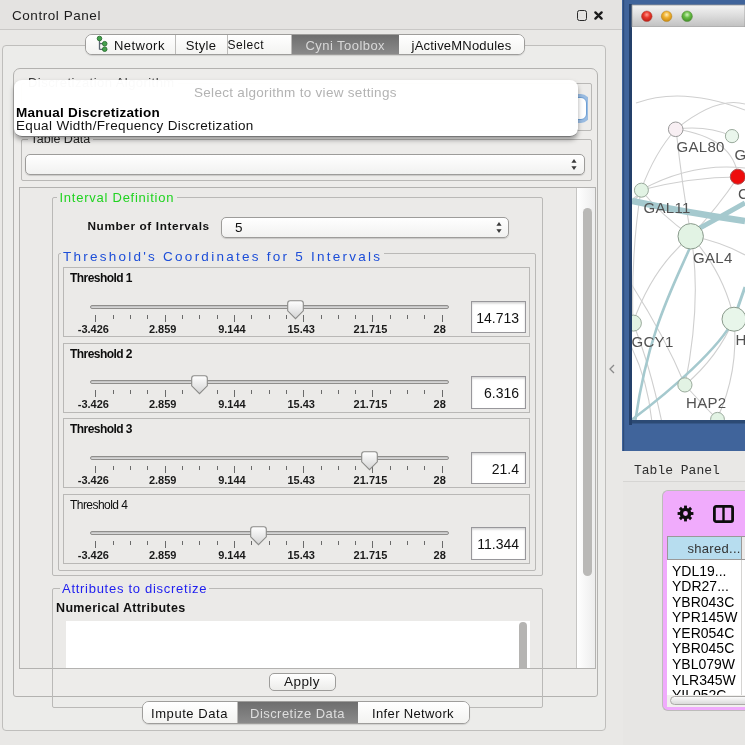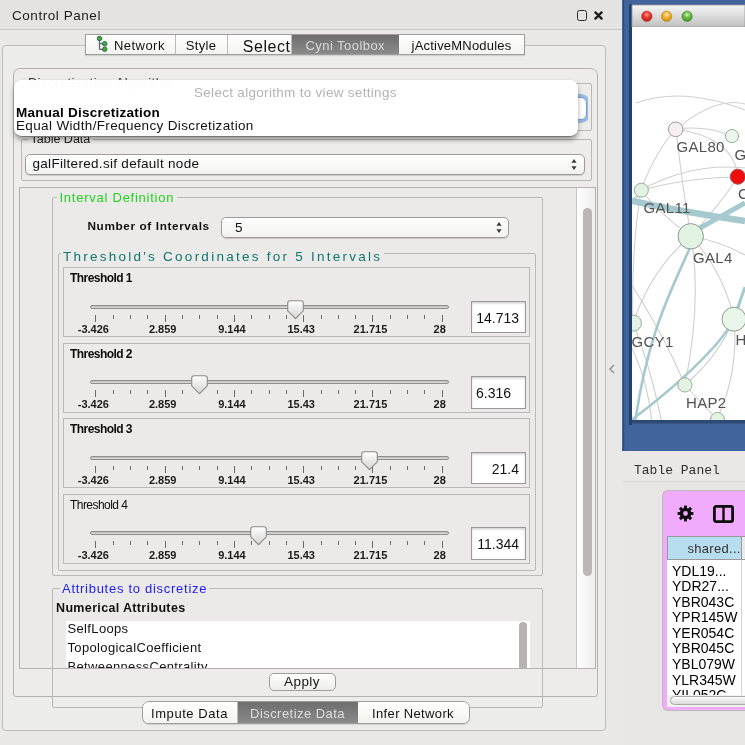--- a/index.html
+++ b/index.html
@@ -15,46 +15,45 @@
   <div class="abs" style="left:577px;top:10px;width:10px;height:10.5px;border:1.5px solid #2a2a2a;border-radius:2.5px;"></div>
   <svg class="abs" style="left:593.5px;top:11px;" width="9" height="9" viewBox="0 0 9 9">
       <path d="M1.4 1.4 L7.6 7.6 M7.6 1.4 L1.4 7.6" stroke="#1b1b1b" stroke-width="2.3" stroke-linecap="round"></path>
     </svg>
 </div>
 
 <div class="abs" style="left:2px;top:45px;width:604px;height:686px;background:#ececea;border:1px solid #bfbebc;border-radius:4px;"></div>
 
 <div class="abs" style="left:13px;top:68px;width:585px;height:629px;background:#edecea;border:1px solid #b3b2b0;border-radius:7px 7px 3px 3px;"></div>
 
-<div class="abs" style="left:85px;top:33.5px;width:440px;height:21px;background:#fdfdfd;border:1px solid #9e9d9b;border-radius:0;box-shadow:0 1px 1px rgba(0,0,0,0.12);overflow:hidden;display:flex;">
+<div class="abs" style="left:85px;top:33.5px;width:440px;height:21px;background:#fdfdfd;border:1px solid #9e9d9b;border-radius:7px;box-shadow:0 1px 1px rgba(0,0,0,0.12);overflow:hidden;display:flex;">
   <div style="width:89.5px;border-right:1px solid #bcbbb9;position:relative;background:linear-gradient(#ffffff,#f3f3f1);">
     <svg class="abs" style="left:9px;top:0.5px" width="13" height="17" viewBox="0 0 13 17">
         <path d="M4.5 3.5 L4.5 14.5 M4.5 8.7 L9.5 8.7 M4.5 14.3 L9.5 14.3" stroke="#5a6570" stroke-width="1.3" fill="none"></path>
         <circle cx="4.5" cy="3.5" r="2.3" fill="#44a24c" stroke="#2d6e33" stroke-width="0.9"></circle>
         <circle cx="9.7" cy="8.7" r="2.3" fill="#44a24c" stroke="#2d6e33" stroke-width="0.9"></circle>
         <circle cx="9.7" cy="14.2" r="2.3" fill="#44a24c" stroke="#2d6e33" stroke-width="0.9"></circle>
       </svg>
     <div class="abs" style="left:28px;top:3.5px;font-size:13px;letter-spacing:0.45px;color:#111;">Network</div>
   </div>
   <div style="width:52px;border-right:1px solid #bcbbb9;background:linear-gradient(#ffffff,#f3f3f1);text-align:center;padding-top:3.5px;font-size:13px;letter-spacing:0.3px;color:#111;">Style</div>
-  <div style="width:64px;border-right:1px solid #bcbbb9;background:linear-gradient(#ffffff,#f3f3f1);text-align:right;padding-top:3.5px;font-size:16px;letter-spacing:0.55px;color:#111;">Select</div>
+  <div style="width:64px;border-right:1px solid #bcbbb9;background:linear-gradient(#ffffff,#f3f3f1);text-align:left;padding-top:3.5px;font-size:12px;letter-spacing:0.55px;color:#111;">Select</div>
   <div style="width:107.5px;background:linear-gradient(#6e6e6e,#8a8a8a);text-align:center;padding-top:3.5px;font-size:13px;letter-spacing:0.45px;color:#d8d8d8;">Cyni Toolbox</div>
   <div style="flex:1;background:linear-gradient(#ffffff,#f3f3f1);text-align:center;padding-top:3.5px;font-size:13px;letter-spacing:0.2px;color:#111;">jActiveMNodules</div>
 </div>
 
 <div class="abs" style="left:21px;top:83px;width:571px;height:48px;border:1px solid #b9b8b6;border-radius:2px;"></div>
 <div class="abs" style="left:25px;top:75px;background:#edecea;padding:0 3px;font-size:13px;letter-spacing:0.45px;color:#3a3a3a;">Discretization Algorithm</div>
 <div class="abs" style="left:575px;top:93px;width:13px;height:31px;overflow:hidden;">
     <div class="abs" style="left:-26px;top:4px;width:38px;height:23px;background:#fff;border:1px solid #6d9fd4;border-radius:6px;box-shadow:0 0 0 3px rgba(97,155,219,0.6);"></div>
   </div>
 
 <div class="abs" style="left:21px;top:138.5px;width:571px;height:42px;border:1px solid #b9b8b6;border-radius:2px;"></div>
 <div class="abs" style="left:27.5px;top:131.5px;background:#edecea;padding:0 3px;font-size:12.5px;letter-spacing:0px;color:#222;">Table Data</div>
 <div class="abs" style="left:24.5px;top:153.5px;width:560px;height:21px;background:linear-gradient(#ffffff,#f1f1f0);border:1px solid #9d9c9a;border-radius:5px;box-shadow:0 1px 1px rgba(0,0,0,0.15);">
-  <div class="abs" style="left:7px;top:1.5px;font-size:13.5px;letter-spacing:0.3px;color:#111;">galFiltered.sif default node</div>
   <svg class="abs" style="right:6.5px;top:4.5px;" width="6" height="11" viewBox="0 0 6 11">
       <path d="M3 0 L5.6 3.8 L0.4 3.8 Z" fill="#3a3a3a"></path>
       <path d="M3 11 L5.6 7.2 L0.4 7.2 Z" fill="#3a3a3a"></path>
     </svg>
 </div>
 
 <div class="abs" style="left:19px;top:186.5px;width:577px;height:482px;background:#ebeae8;border:1px solid #b3b2b0;"></div>
 
 <div class="abs" style="left:576px;top:187.5px;width:19px;height:480px;background:linear-gradient(90deg,#ffffff,#ededed);border-left:1px solid #c6c5c3;"></div>
 <div class="abs" style="left:583px;top:207.5px;width:9px;height:368px;background:#b9b8b6;border-radius:4.5px;"></div>
@@ -67,21 +66,21 @@
   <div class="abs" style="left:87.5px;top:219px;font-size:11.8px;letter-spacing:0.6px;font-weight:bold;color:#111;">Number of Intervals</div>
   <div class="abs" style="left:221px;top:216.5px;width:288px;height:21px;background:linear-gradient(#ffffff,#f1f1f0);border:1px solid #9d9c9a;border-radius:5px;box-shadow:0 1px 1px rgba(0,0,0,0.15);">
     <div class="abs" style="left:13px;top:2.5px;font-size:13.5px;color:#111;">5</div>
     <svg class="abs" style="right:6.5px;top:4.5px;" width="6" height="11" viewBox="0 0 6 11">
         <path d="M3 0 L5.6 3.8 L0.4 3.8 Z" fill="#3a3a3a"></path>
         <path d="M3 11 L5.6 7.2 L0.4 7.2 Z" fill="#3a3a3a"></path>
       </svg>
   </div>
 
   <div class="abs" style="left:58px;top:253px;width:478px;height:318px;border:1px solid #bab9b7;border-radius:2px;"></div>
-  <div class="abs" style="left:61px;top:249px;background:#ebeae8;padding:0 2px;font-size:13.5px;letter-spacing:2.25px;color:#0f766e;">Threshold's Coordinates for 5 Intervals</div>
+  <div class="abs" style="left:61px;top:249px;background:#ebeae8;padding:0 2px;font-size:13.5px;letter-spacing:2.25px;color:#1d4ed8;">Threshold's Coordinates for 5 Intervals</div>
 
   <div id="thresholds">
   <svg width="0" height="0" style="position:absolute">
         <defs>
           <linearGradient id="thg" x1="0" y1="0" x2="0" y2="1">
             <stop offset="0" stop-color="#ffffff"></stop>
             <stop offset="1" stop-color="#d4d4d4"></stop>
           </linearGradient>
         </defs>
       </svg>
@@ -145,21 +144,21 @@
   <div class="abs" style="left:441.7px;top:390.0px;width:1px;height:7px;background:#6a6a6a;"></div>
   <div class="abs" style="left:63.4px;top:398.0px;width:60px;text-align:center;font-size:11px;font-weight:bold;color:#1a1a1a;">-3.426</div>
   <div class="abs" style="left:132.66px;top:398.0px;width:60px;text-align:center;font-size:11px;font-weight:bold;color:#1a1a1a;">2.859</div>
   <div class="abs" style="left:201.92px;top:398.0px;width:60px;text-align:center;font-size:11px;font-weight:bold;color:#1a1a1a;">9.144</div>
   <div class="abs" style="left:271.18px;top:398.0px;width:60px;text-align:center;font-size:11px;font-weight:bold;color:#1a1a1a;">15.43</div>
   <div class="abs" style="left:340.44px;top:398.0px;width:60px;text-align:center;font-size:11px;font-weight:bold;color:#1a1a1a;">21.715</div>
   <div class="abs" style="left:409.7px;top:398.0px;width:60px;text-align:center;font-size:11px;font-weight:bold;color:#1a1a1a;">28</div>
   <svg class="abs" style="left:191.0px;top:375.0px;" width="17" height="20" viewBox="0 0 17 20">
         <path d="M3.2 0.7 H13.8 Q16.3 0.7 16.3 3.2 V10.8 L8.5 18.6 L0.7 10.8 V3.2 Q0.7 0.7 3.2 0.7 Z" fill="url(#thg)" stroke="#8a8a88" stroke-width="1.1"></path>
       </svg>
-  <div class="abs" style="left:470.5px;top:376.0px;width:55.5px;height:32.5px;background:#fff;border:1px solid #98979b;box-shadow:inset 0 1.5px 2px rgba(0,0,0,0.18);font-size:14px;color:#111;text-align:right;padding:8px 14px 0 0;">6.316</div>
+  <div class="abs" style="left:470.5px;top:376.0px;width:55.5px;height:32.5px;background:#fff;border:1px solid #98979b;box-shadow:inset 0 1.5px 2px rgba(0,0,0,0.18);font-size:14px;color:#111;text-align:right;padding:8px 6px 0 0;">6.316</div>
   <div class="abs" style="left:63px;top:418px;width:467px;height:70px;border:1px solid #b9b8b6;background:#ebeae8;"></div>
   <div class="abs" style="left:70px;top:422px;font-size:12px;letter-spacing:-0.55px;font-weight:bold;color:#0d0d0d;">Threshold 3</div>
   <div class="abs" style="left:90px;top:455.5px;width:359px;height:4px;border:1px solid #8f8e8c;border-radius:2.5px;background:linear-gradient(#bdbdbd,#dcdcdc);"></div>
   <div class="abs" style="left:95.4px;top:465.5px;width:1px;height:7px;background:#6a6a6a;"></div>
   <div class="abs" style="left:112.72px;top:465.5px;width:1px;height:4px;background:#6a6a6a;"></div>
   <div class="abs" style="left:130.03px;top:465.5px;width:1px;height:4px;background:#6a6a6a;"></div>
   <div class="abs" style="left:147.35px;top:465.5px;width:1px;height:4px;background:#6a6a6a;"></div>
   <div class="abs" style="left:164.66px;top:465.5px;width:1px;height:7px;background:#6a6a6a;"></div>
   <div class="abs" style="left:181.98px;top:465.5px;width:1px;height:4px;background:#6a6a6a;"></div>
   <div class="abs" style="left:199.29px;top:465.5px;width:1px;height:4px;background:#6a6a6a;"></div>
@@ -220,21 +219,20 @@
   <svg class="abs" style="left:249.5px;top:526.0px;" width="17" height="20" viewBox="0 0 17 20">
         <path d="M3.2 0.7 H13.8 Q16.3 0.7 16.3 3.2 V10.8 L8.5 18.6 L0.7 10.8 V3.2 Q0.7 0.7 3.2 0.7 Z" fill="url(#thg)" stroke="#8a8a88" stroke-width="1.1"></path>
       </svg>
   <div class="abs" style="left:470.5px;top:527.0px;width:55.5px;height:32.5px;background:#fff;border:1px solid #98979b;box-shadow:inset 0 1.5px 2px rgba(0,0,0,0.18);font-size:14px;color:#111;text-align:right;padding:8px 6px 0 0;">11.344</div>
   </div>
 
   <div class="abs" style="left:52px;top:588px;width:491px;height:120px;border:1px solid #bab9b7;border-radius:2px;"></div>
   <div class="abs" style="left:60px;top:581px;background:#ebeae8;padding:0 2px;font-size:13px;letter-spacing:0.72px;color:#2121ef;">Attributes to discretize</div>
   <div class="abs" style="left:56px;top:601px;font-size:12.5px;letter-spacing:0.35px;font-weight:bold;color:#111;">Numerical Attributes</div>
   <div class="abs" style="left:66px;top:620.5px;width:463.5px;height:47px;background:#fff;overflow:hidden;">
-    <div class="abs" style="left:1.5px;top:-2px;font-size:13px;letter-spacing:0.35px;color:#111;line-height:19.1px;">SelfLoops<br>TopologicalCoefficient<br>BetweennessCentrality</div>
     <div class="abs" style="right:2.5px;top:1px;width:8px;height:60px;background:#b5b4b2;border-radius:4px;"></div>
   </div>
 </div>
 
 <div class="abs" style="left:268.5px;top:672.5px;width:67px;height:18px;background:linear-gradient(#ffffff,#ececea);border:1px solid #9e9d9b;border-radius:5px;text-align:center;font-size:13.5px;letter-spacing:0.4px;color:#161616;padding-top:0.5px;">Apply</div>
 
 <div class="abs" style="left:141.5px;top:701px;width:328px;height:22.5px;background:#fdfdfd;border:1px solid #9e9d9b;border-radius:7px;box-shadow:0 1px 1px rgba(0,0,0,0.12);overflow:hidden;display:flex;">
   <div style="width:95px;border-right:1px solid #bcbbb9;background:linear-gradient(#ffffff,#f3f3f1);text-align:center;padding-top:4px;font-size:13px;letter-spacing:0.55px;color:#111;">Impute Data</div>
   <div style="width:120px;background:linear-gradient(#6e6e6e,#8a8a8a);text-align:center;padding-top:4px;font-size:13px;letter-spacing:0.45px;color:#dedede;">Discretize Data</div>
   <div style="flex:1;background:linear-gradient(#ffffff,#f3f3f1);text-align:center;padding-top:4px;font-size:13px;letter-spacing:0.35px;color:#111;">Infer Network</div>

